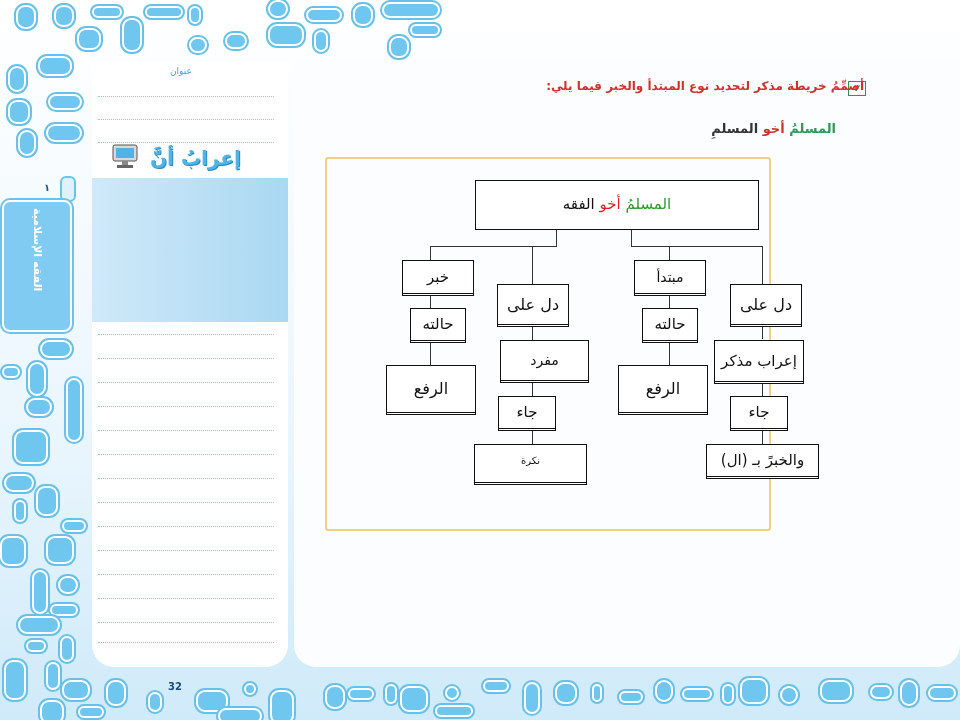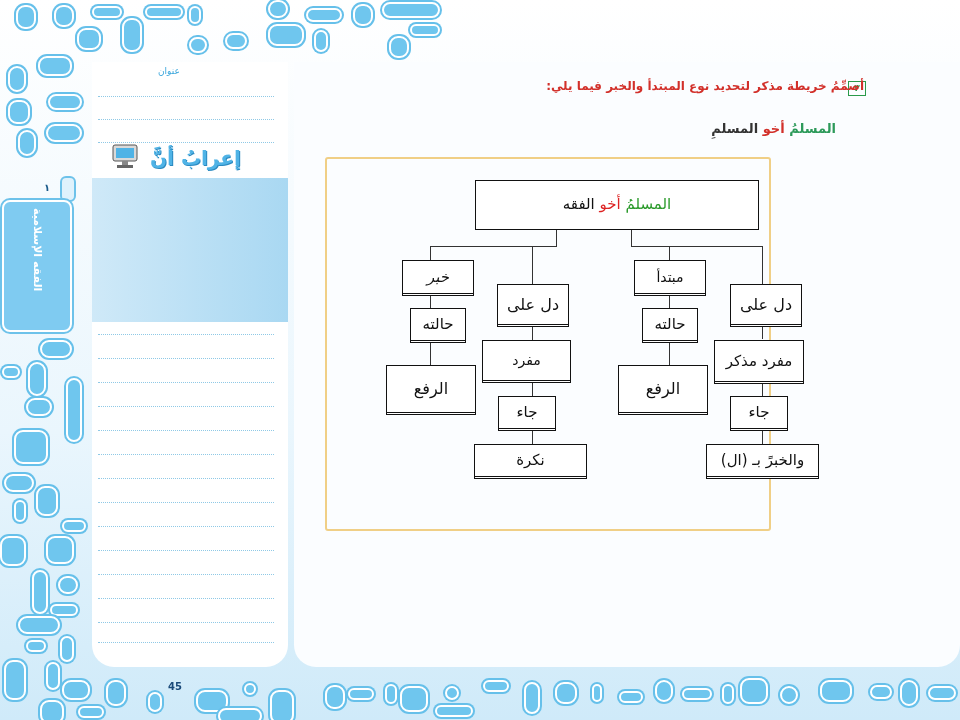--- a/index.html
+++ b/index.html
@@ -2,21 +2,21 @@
 <html><head>
 <meta charset="utf-8">
 <style>
   html,body{margin:0;padding:0;}
   body{width:960px;height:720px;position:relative;overflow:hidden;background:#fff;font-family:"DejaVu Sans",sans-serif;}
   .bg-grad{position:absolute;left:0;top:0;width:960px;height:720px;background:linear-gradient(180deg,#ffffff 0%,#eaf6fd 60%,#cfeaf9 100%);}
   .pill{position:absolute;background:#6fc6ee;border:2px solid #fff;box-shadow:0 0 0 2px #66c0ea;border-radius:9px;}
   .panel-left{position:absolute;left:92px;top:62px;width:196px;height:605px;background:#fff;border-radius:0 0 22px 22px;}
   .panel-main{position:absolute;left:294px;top:62px;width:666px;height:605px;background:#fbfdff;border-radius:0 0 22px 22px;}
   .dots{position:absolute;left:98px;width:176px;border-top:1px dotted #8fc9e6;}
-  .left-header{position:absolute;left:158px;top:66px;font-size:9px;color:#3aa6dc;direction:rtl;}
+  .left-header{position:absolute;left:170px;top:66px;font-size:9px;color:#3aa6dc;direction:rtl;}
   .know-title{position:absolute;left:150px;top:146px;font-size:20px;color:#4fb3e6;font-weight:bold;direction:rtl;text-shadow:1px 1px 0 #2a89c0;}
   .monitor{position:absolute;left:110px;top:144px;width:30px;height:26px;}
   .know-box{position:absolute;left:92px;top:178px;width:196px;height:144px;background:linear-gradient(90deg,#cfe9f8,#a9d8f2);}
   .know-line{position:absolute;right:10px;font-size:12.5px;color:#222;direction:rtl;white-space:nowrap;font-weight:bold;}
   .side-tab{position:absolute;left:2px;top:200px;width:66px;height:128px;background:#7fcbf1;border:2px solid #fff;box-shadow:0 0 0 2px #6dc2ea;border-radius:8px;}
   .side-tab-text{position:absolute;left:24px;top:208px;width:20px;height:112px;writing-mode:vertical-rl;color:#fff;font-size:11px;font-weight:bold;}
   .unit-num{position:absolute;left:44px;top:182px;font-size:10px;color:#1a5a8a;font-weight:bold;}
   .unit-badge{position:absolute;left:60px;top:176px;width:12px;height:22px;border:2px solid #6dc2ea;border-radius:6px;background:#dff2fc;}
   .q-num{position:absolute;left:848px;top:81px;width:16px;height:13px;border:1.5px solid #2a9a4a;color:#2a9a4a;font-size:9px;text-align:center;line-height:13px;font-weight:bold;}
   .q-text{position:absolute;right:96px;top:79px;font-size:12px;color:#d2302a;font-weight:bold;direction:rtl;white-space:nowrap;}
@@ -188,31 +188,31 @@
   <div class="vl" style="left:762px;top:383px;height:13px;"></div>
   <div class="vl" style="left:762px;top:430px;height:14px;"></div>
 </div>
 
 <div class="box" style="left:475px;top:180px;width:284px;height:50px;line-height:46px;font-size:15px;border-bottom:1px solid #111;">
   <span style="color:#2a9a2a">المسلمُ</span>
   <span style="color:#d22">أخو</span>
   <span style="color:#111">الفقه</span>
 </div>
 
-<div class="box" style="left:402px;top:260px;width:72px;height:36px;line-height:32px;font-size:15px;font-style:italic;">خبر</div>
+<div class="box" style="left:402px;top:260px;width:72px;height:36px;line-height:32px;font-size:15px;">خبر</div>
 <div class="box" style="left:410px;top:308px;width:56px;height:35px;line-height:31px;font-size:15px;">حالته</div>
 <div class="box" style="left:386px;top:365px;width:90px;height:50px;line-height:46px;font-size:16px;">الرفع</div>
 
 <div class="box" style="left:497px;top:284px;width:72px;height:43px;line-height:39px;font-size:16px;">دل على</div>
-<div class="box" style="left:482px;top:340px;width:89px;height:43px;line-height:39px;font-size:14px;">مفرد</div>
+<div class="box" style="left:500px;top:340px;width:89px;height:43px;line-height:39px;font-size:14px;">مفرد</div>
 <div class="box" style="left:498px;top:396px;width:58px;height:35px;line-height:31px;font-size:15px;">جاء</div>
-<div class="box" style="left:474px;top:444px;width:113px;height:35px;line-height:31px;font-size:15px;">نكرة</div>
+<div class="box" style="left:474px;top:444px;width:113px;height:41px;line-height:31px;font-size:10px;">نكرة</div>
 
 <div class="box" style="left:634px;top:260px;width:72px;height:36px;line-height:32px;font-size:14px;">مبتدأ</div>
 <div class="box" style="left:642px;top:308px;width:56px;height:35px;line-height:31px;font-size:15px;">حالته</div>
 <div class="box" style="left:618px;top:365px;width:90px;height:50px;line-height:46px;font-size:16px;">الرفع</div>
 
 <div class="box" style="left:730px;top:284px;width:72px;height:43px;line-height:39px;font-size:16px;">دل على</div>
-<div class="box" style="left:714px;top:340px;width:90px;height:44px;line-height:40px;font-size:15px;">مفرد مذكر</div>
+<div class="box" style="left:714px;top:340px;width:90px;height:44px;line-height:40px;font-size:15px;">إعراب مذكر</div>
 <div class="box" style="left:730px;top:396px;width:58px;height:35px;line-height:31px;font-size:15px;">جاء</div>
 <div class="box" style="left:706px;top:444px;width:113px;height:35px;line-height:31px;font-size:15px;">والخبرً بـ (ال)</div>
 
-<div class="page-num">45</div>
+<div class="page-num">32</div>
 
 </body></html>

